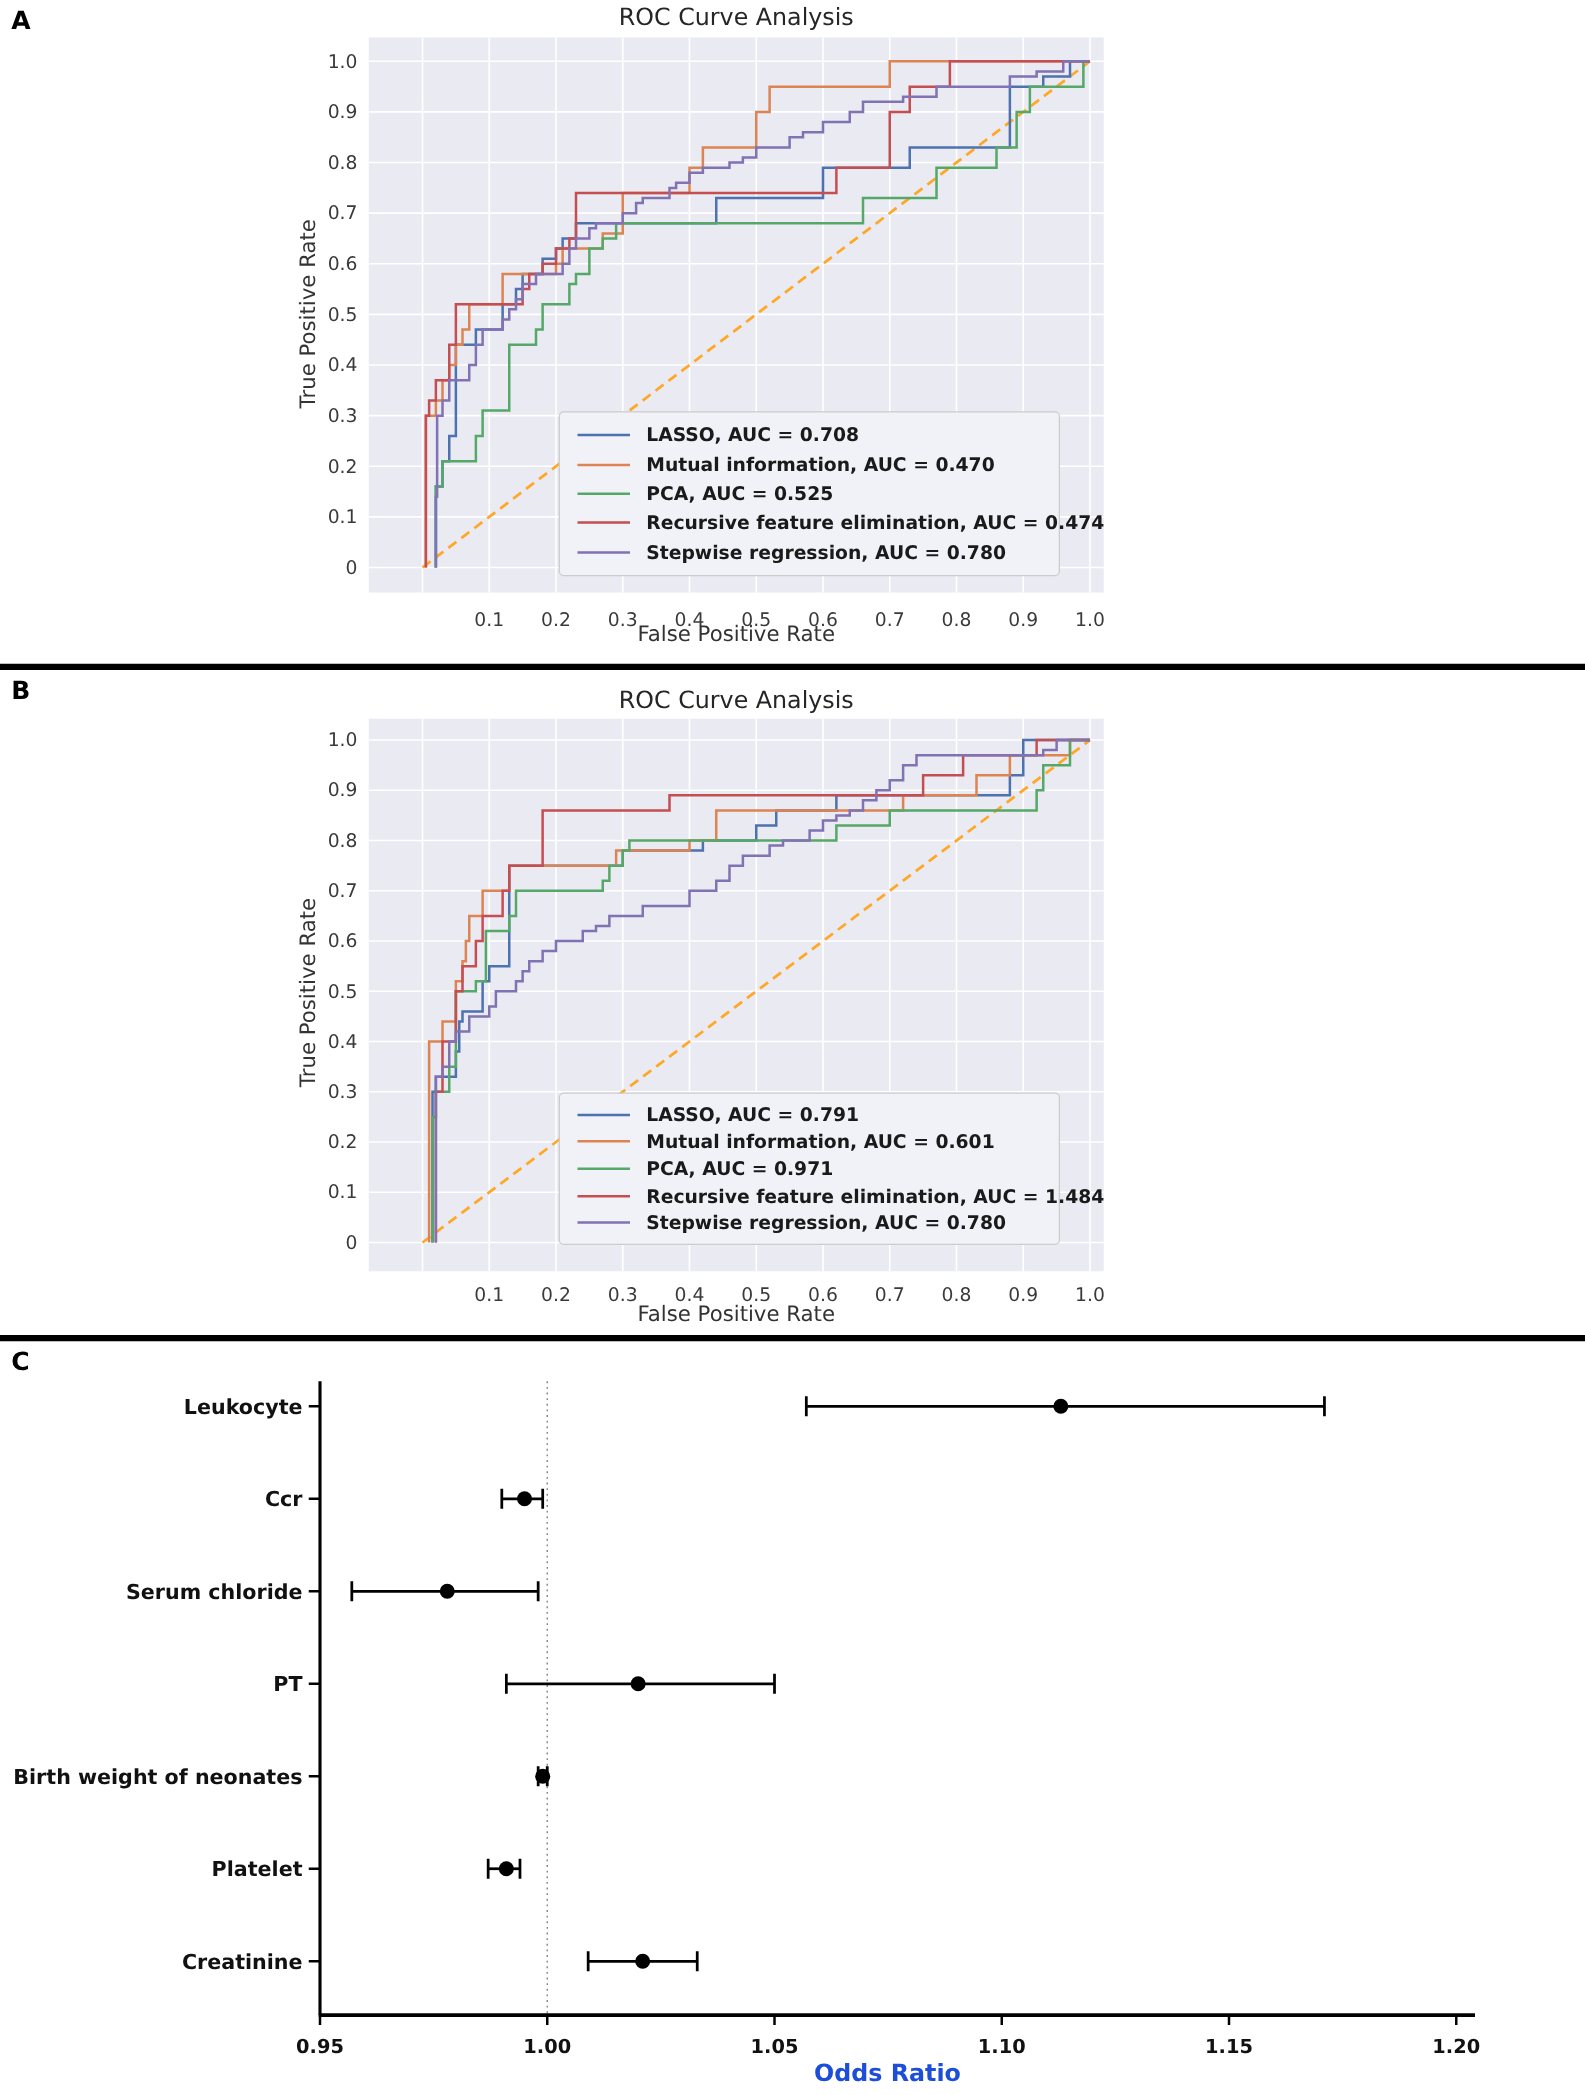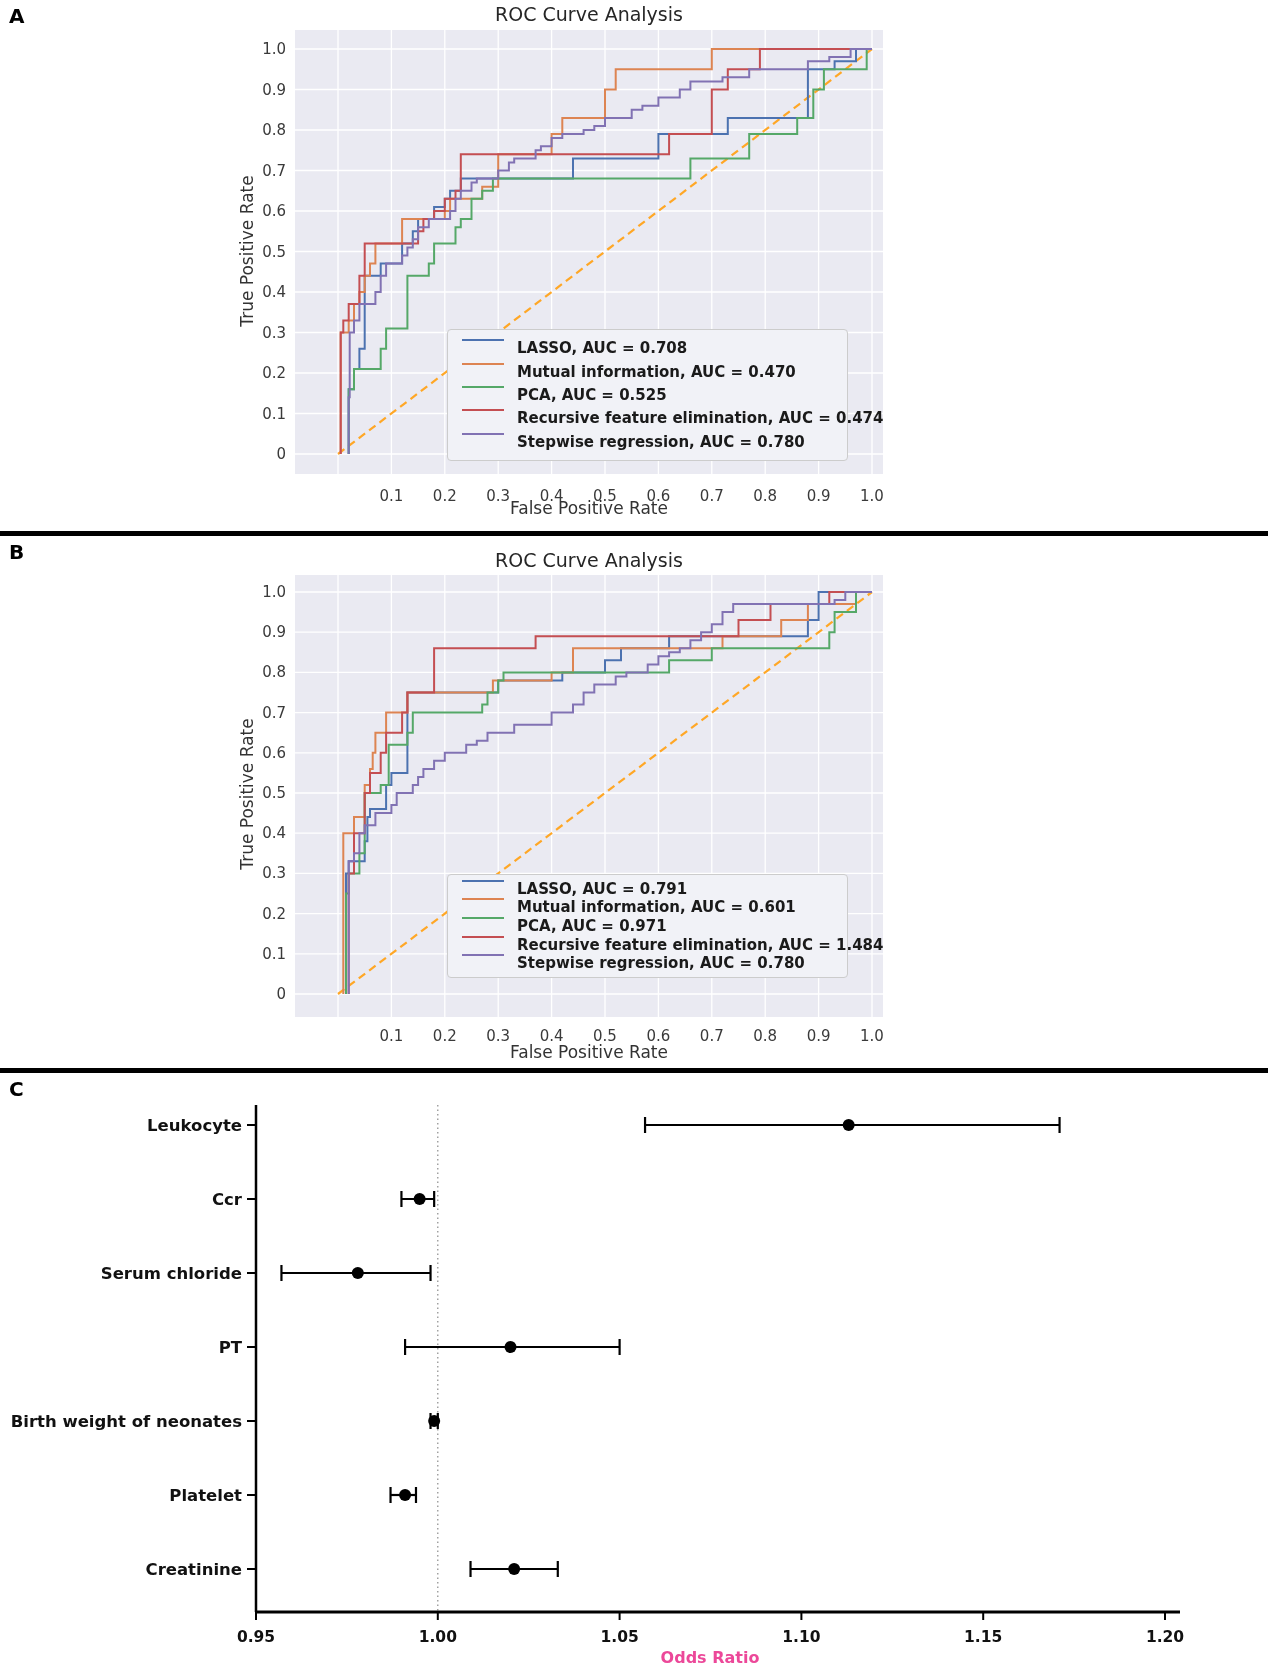--- a/index.html
+++ b/index.html
@@ -4,26 +4,26 @@
 <style>
   html,body{margin:0;padding:0;background:#ffffff;}
   #figure{position:relative;width:1268px;height:1676px;background:#ffffff;overflow:hidden;
           font-family:"DejaVu Sans","Liberation Sans",sans-serif;}
   #fig{position:absolute;left:0;top:0;}
   .abs{position:absolute;}
   .panel-letter{font-size:20px;font-weight:bold;color:#000;}
   .chart-title{font-size:19px;font-weight:normal;color:#262626;text-align:center;width:400px;margin-left:-200px;}
   .axis-label{font-size:17px;color:#333;text-align:center;width:300px;margin-left:-150px;}
   .axis-label-y{transform:rotate(-90deg);transform-origin:center center;}
-  .axis-label-c{font-size:16px;font-weight:bold;color:#ec4899;}
+  .axis-label-c{font-size:19px;font-weight:bold;color:#1d4ed8;}
   .separator{position:absolute;left:0;width:1268px;height:5px;background:#000;}
   .legend-box{position:absolute;box-sizing:border-box;background:#f1f2f7;border:1.5px solid #cccccc;
               border-radius:4px;display:flex;flex-direction:column;justify-content:space-evenly;
               padding:4px 14px;}
-  .legend-row{display:flex;align-items:flex-start;}
+  .legend-row{display:flex;align-items:center;}
   .legend-line{display:inline-block;width:42px;height:0;border-top:2.5px solid #000;margin-right:13px;flex:none;}
   .legend-text{font-size:15px;font-weight:bold;color:#1a1a1a;white-space:nowrap;}
 </style>
 </head>
 <body>
 
 <div id="figure">
 
   <svg id="fig" width="1268" height="1676" viewBox="0 0 1268 1676">
       <g>
@@ -241,21 +241,21 @@
         <span class="legend-text">Stepwise regression, AUC = 0.780</span>
       </div>
     </div>
 
   <div class="separator" style="top:531px;"></div>
 
   <div class="abs panel-letter" style="left:9px;top:540px;">B</div>
   <div class="abs chart-title" style="left:589px;top:549px;">ROC Curve Analysis</div>
   <div class="abs axis-label axis-label-y" style="left:247px;top:784px;">True Positive Rate</div>
   <div class="abs axis-label" style="left:589px;top:1042px;">False Positive Rate</div>
-  <div class="legend-box" id="legend-b" style="left:447px;top:874px;width:401px;height:104px;">
+  <div class="legend-box" id="legend-b" style="left:447px;top:874px;width:401px;height:122px;">
       <div class="legend-row">
         <span class="legend-line" style="border-top-color: rgb(76, 114, 176);"></span>
         <span class="legend-text">LASSO, AUC = 0.791</span>
       </div>
       <div class="legend-row">
         <span class="legend-line" style="border-top-color: rgb(221, 132, 82);"></span>
         <span class="legend-text">Mutual information, AUC = 0.601</span>
       </div>
       <div class="legend-row">
         <span class="legend-line" style="border-top-color: rgb(85, 168, 104);"></span>

